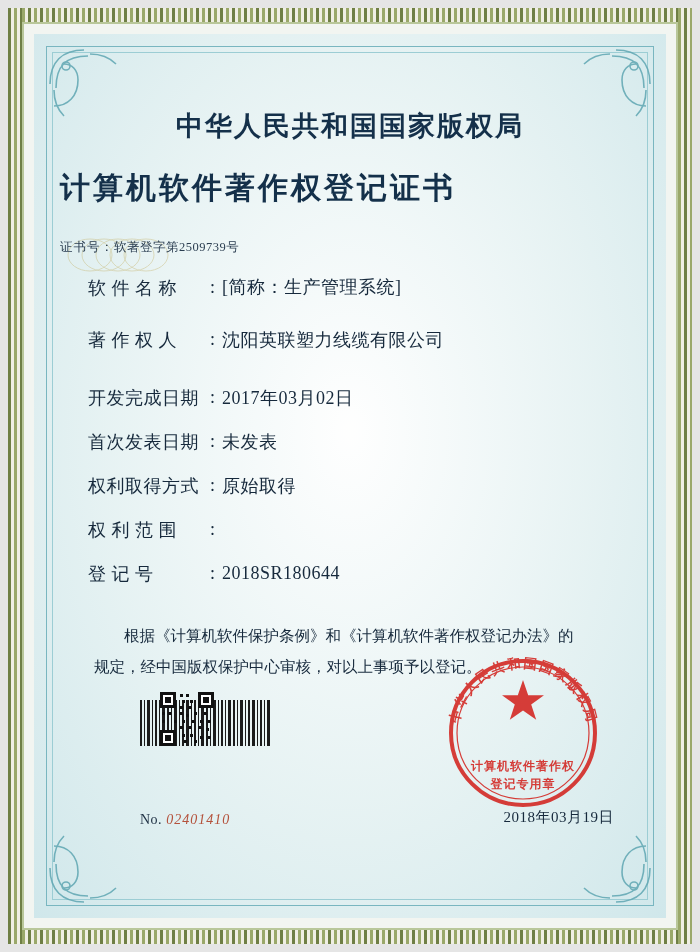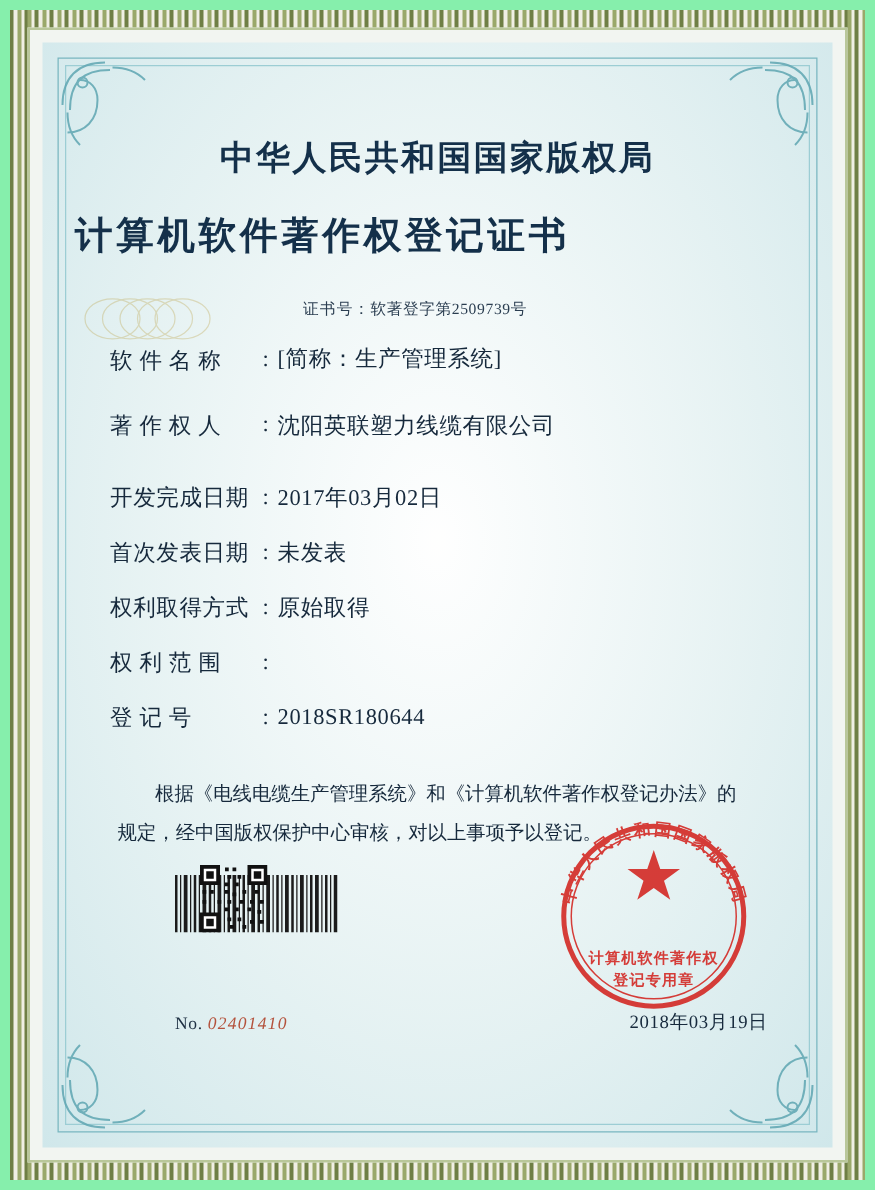--- a/index.html
+++ b/index.html
@@ -8,21 +8,21 @@
     background: #ffffff;
   }
   body {
     font-family: "Liberation Serif", "DejaVu Serif", serif;
   }
   #page {
     position: relative;
     width: 700px;
     height: 952px;
     overflow: hidden;
-    background: #86efac;
+    background: #e5e5e5;
   }
   
   .border-outer {
     position: absolute;
     left: 8px; top: 8px;
     width: 684px; height: 936px;
     box-sizing: border-box;
     border: 14px solid transparent;
     background:
       repeating-linear-gradient(90deg,
@@ -101,21 +101,21 @@
   }
   .title-sub {
     text-align: left;
     font-size: 30px;
     letter-spacing: 3px;
     color: #14304a;
     font-weight: bold;
     margin-top: 24px;
   }
   .cert-no {
-    text-align: center;
+    text-align: left;
     font-size: 12.5px;
     color: #2a3d50;
     margin-top: 30px;
     padding-right: 36px;
     letter-spacing: 0.5px;
   }
   .cert-no .label { letter-spacing: 1px; }
 
   .fields {
     margin-top: 18px;
@@ -344,21 +344,21 @@
 
       <div class="field-row gap-row">
         <div class="field-label">登 记 号</div>
         <div class="field-colon">:</div>
         <div class="field-value">2018SR180644</div>
       </div>
 
     </div>
 
     <div class="paragraph">
-      <span class="indent"></span><span>根据《电线电缆生产管理系统》和《计算机软件著作权登记办法》的</span><br>
+      <span class="indent"></span><span>根据《计算机软件保护条例》和《计算机软件著作权登记办法》的</span><br>
       <span>规定，经中国版权保护中心审核，对以上事项予以登记。</span>
     </div>
 
     <div class="barcode">
       <svg width="130" height="46" viewBox="0 0 130 46">
         <g fill="#1b1b1b">
           <rect x="0" y="0" width="2" height="46"></rect>
             <rect x="4" y="0" width="1" height="46"></rect>
           <rect x="7" y="0" width="3" height="46"></rect>
             <rect x="12" y="0" width="1" height="46"></rect>

